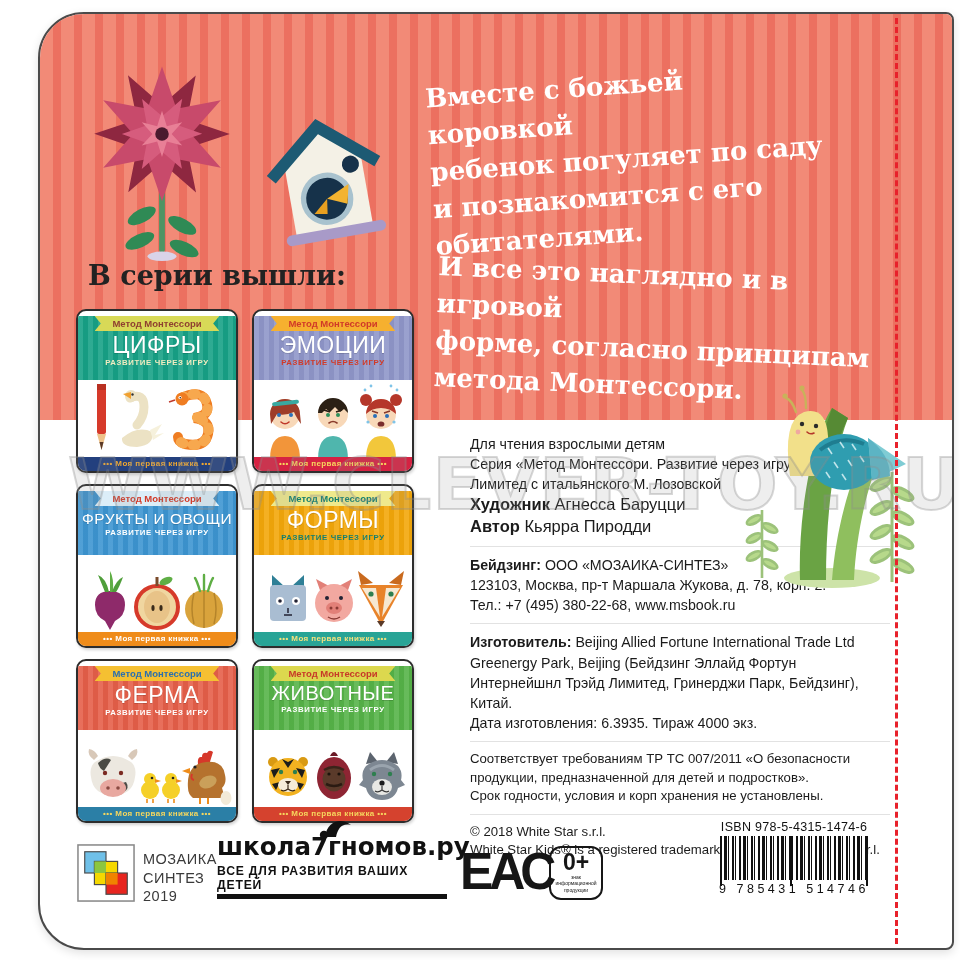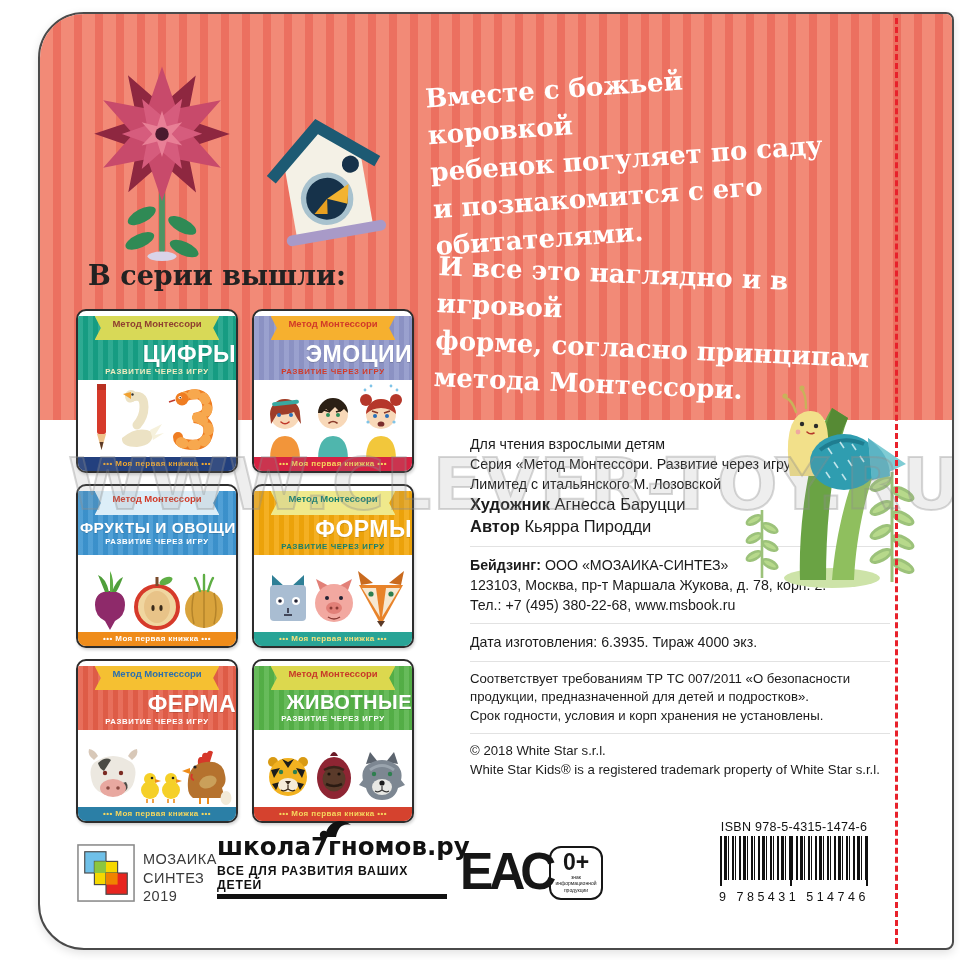--- a/index.html
+++ b/index.html
@@ -17,24 +17,24 @@
   .blurb2{left:396px;top:244px;width:480px;transform:rotate(2.4deg);}
   .series-h{position:absolute;left:48px;top:246px;font-family:"DejaVu Serif",serif;
     font-weight:bold;font-size:27px;color:#222;}
   
   .cover{position:absolute;width:158px;height:160px;background:#fff;border:2px solid #2d2d2d;
     border-radius:10px;overflow:hidden;box-shadow:1px 2px 3px rgba(0,0,0,.18);}
   .c1{left:36px;top:295px}.c2{left:212px;top:295px}.c3{left:36px;top:470px}
   .c4{left:212px;top:470px}.c5{left:36px;top:645px}.c6{left:212px;top:645px}
   .cov-head{position:relative;height:64px;text-align:center;
     background-image:repeating-linear-gradient(90deg,rgba(255,255,255,.10) 0 5px,rgba(0,0,0,.03) 5px 10px);}
-  .ribbon{margin:5px auto 0;width:79%;height:24px;line-height:15px;font-size:9.5px;font-weight:bold;
+  .ribbon{margin:5px auto 0;width:79%;height:15px;line-height:15px;font-size:9.5px;font-weight:bold;
     clip-path:polygon(0 0,100% 0,95% 50%,100% 100%,0 100%,5% 50%);}
-  .cov-title{color:#fff;font-weight:bold;line-height:1.05;margin-top:2px;letter-spacing:.5px;
-    text-shadow:0 1px 0 rgba(0,0,0,.15);text-align:right;}
+  .cov-title{color:#fff;font-weight:normal;line-height:1.05;margin-top:2px;letter-spacing:.5px;
+    text-shadow:0 1px 0 rgba(0,0,0,.15);}
   .t-big{font-size:23px}.t-mid{font-size:20px}.t-small{font-size:15.5px;margin-top:5px}
   .cov-sub{font-size:7.8px;font-weight:bold;letter-spacing:.6px;margin-top:1px;}
   .cov-art{position:relative;height:80px;background:#fff;}
   .cov-art svg{position:absolute;left:0;top:0;width:100%;height:100%;}
   .cov-foot{position:absolute;bottom:0;left:0;width:100%;height:14px;line-height:14px;
     text-align:center;font-size:8px;font-weight:bold;letter-spacing:.4px;}
   
   .info{position:absolute;left:430px;top:420px;width:420px;color:#1b1b1b;}
   .info p{margin:0;}
   .s{font-size:14.2px;line-height:1.42;}
@@ -64,21 +64,21 @@
   .agemark{left:509px;top:832px;width:50px;height:50px;border:2.5px solid #161616;
     border-radius:12px;text-align:center;color:#161616;}
   .agemark .n{font-size:23px;font-weight:bold;line-height:24px;margin-top:2px;}
   .agemark .cap{font-size:5px;line-height:1.25;}
   .barcode{left:676px;top:806px;width:156px;text-align:center;color:#111;}
   .isbn{font-size:12.5px;letter-spacing:.3px;}
   .bars{position:relative;margin:2px 4px 0;height:44px;
     background:repeating-linear-gradient(90deg,#111 0 2px,#fff 2px 4px,#111 4px 7px,#fff 7px 8px,
       #111 8px 9px,#fff 9px 12px,#111 12px 14px,#fff 14px 15px,#111 15px 16px,#fff 16px 19px);}
   .guard{position:absolute;top:0;width:2px;height:50px;background:#111;}
-  .digits{font-size:12.5px;letter-spacing:3.5px;margin-top:10px;}
+  .digits{font-size:12.5px;letter-spacing:3.5px;margin-top:2px;}
   b{font-weight:bold;}
 </style>
 </head>
 <body>
 
 <div class="book">
   <div class="band"></div>
 
   <svg class="abs" style="left:42px;top:38px" width="160" height="212" viewBox="0 0 160 220">
     <rect x="77" y="140" width="6" height="68" rx="3" fill="#4f9464"></rect>
@@ -379,20 +379,21 @@
     <p class="s">Для чтения взрослыми детям</p>
     <p class="s">Серия «Метод Монтессори. Развитие через игру»</p>
     <p class="s mt6">Лимитед с итальянского М. Лозовской</p>
     <p class="credits"><b>Художник</b><span> Агнесса Баруцци</span></p>
     <p class="credits mt10"><b>Автор</b><span> Кьярра Пиродди</span></p>
     <div class="rule"></div>
     <p class="s"><b>Бейдзинг:</b><span> ООО «МОЗАИКА-СИНТЕЗ»</span></p>
     <p class="s">123103, Москва, пр-т Маршала Жукова, д. 78, корп. 2.</p>
     <p class="s">Тел.: +7 (495) 380-22-68, www.msbook.ru</p>
     <div class="rule"></div>
+    <p class="s"><b>Изготовитель:</b><span> Beijing Allied Fortune International Trade Ltd Greenergy Park, Beijing (Бейдзинг Эллайд Фортун Интернейшнл Трэйд Лимитед, Гринерджи Парк, Бейдзинг), Китай.</span></p>
     <p class="s">Дата изготовления: 6.3935. Тираж 4000 экз.</p>
     <div class="rule"></div>
     <p class="sm">Соответствует требованиям ТР ТС 007/2011 «О безопасности продукции, предназначенной для детей и подростков».</p>
     <p class="sm">Срок годности, условия и корп хранения не установлены.</p>
     <div class="rule"></div>
     <p class="sm">© 2018 White Star s.r.l.</p>
     <p class="sm">White Star Kids® is a registered trademark property of White Star s.r.l.</p>
   </div>
 
   <div class="watermark">WWW.CLEVER-TOY.RU</div>

